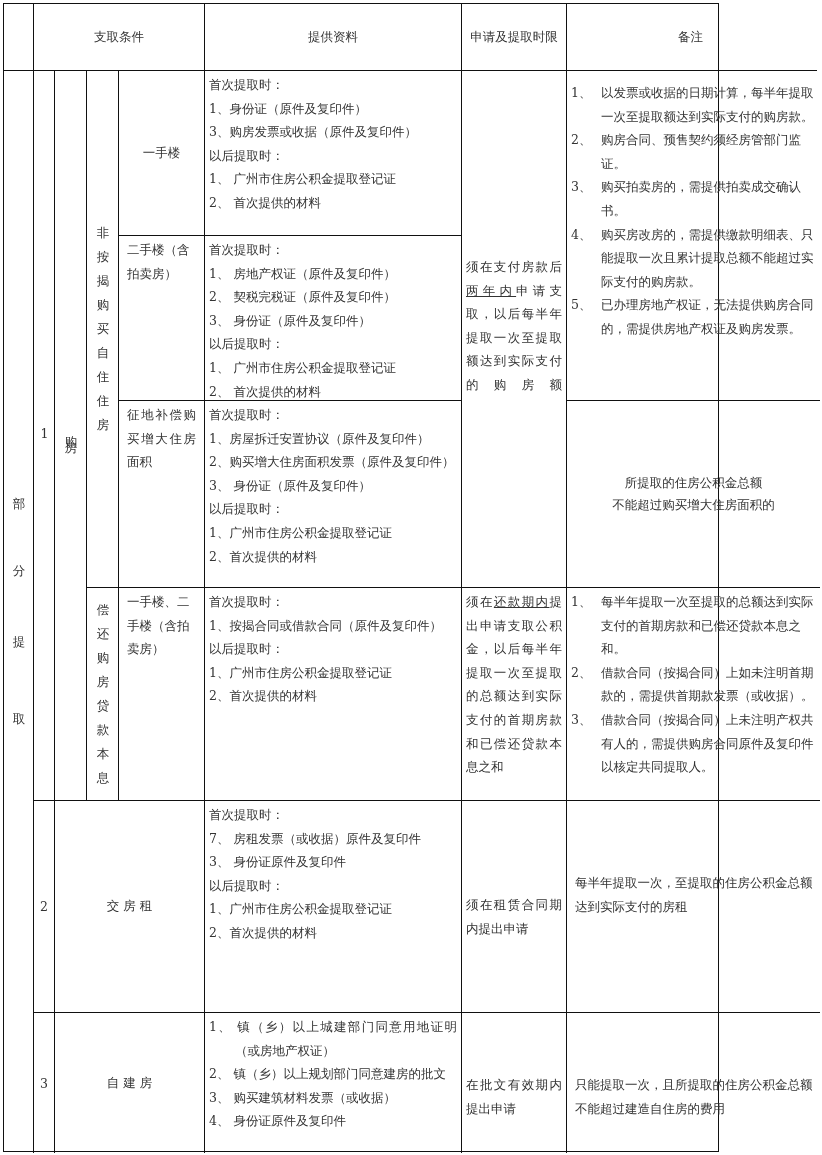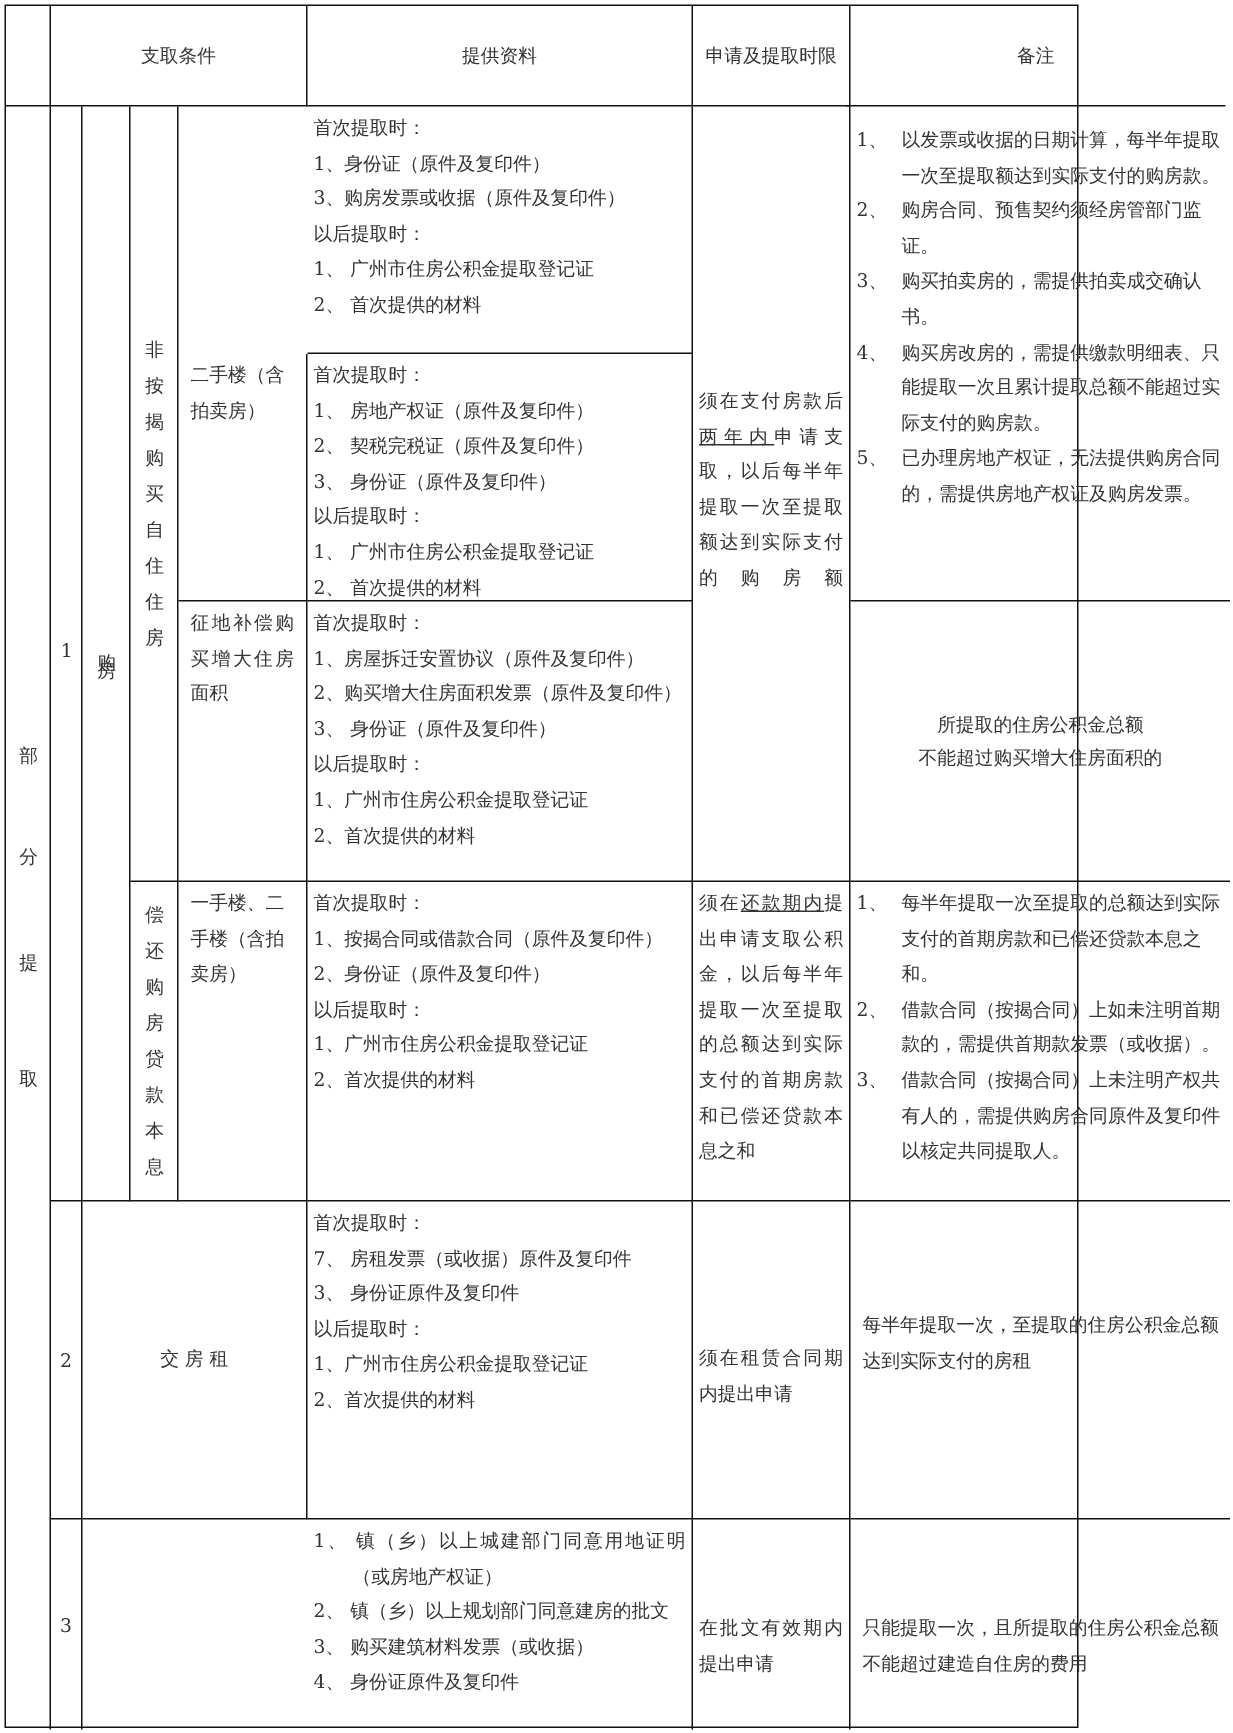--- a/index.html
+++ b/index.html
@@ -54,20 +54,21 @@
       <span>揭</span>
       <span>购</span>
       <span>买</span>
       <span>自</span>
       <span>住</span>
       <span>住</span>
       <span>房</span>
     </div>
   </div>
 
+  <div class="c center" style="left:115px;top:67px;width:86px;height:165px;">一手楼</div>
   <div class="c top" style="left:201px;top:67px;width:257px;height:165px;">
     <div class="line">首次提取时：</div>
     <div class="line">1、身份证（原件及复印件）</div>
     <div class="line">3、购房发票或收据（原件及复印件）</div>
     <div class="line">以后提取时：</div>
     <div class="line">1、 广州市住房公积金提取登记证</div>
     <div class="line">2、 首次提供的材料</div>
   </div>
 
   <div class="c top" style="left:115px;top:232px;width:86px;height:165px;padding:2px 8px;">二手楼（含拍卖房）</div>
@@ -121,21 +122,20 @@
       <span>贷</span>
       <span>款</span>
       <span>本</span>
       <span>息</span>
     </div>
   </div>
   <div class="c top" style="left:115px;top:584px;width:86px;height:213px;padding:2px 8px;">一手楼、二手楼（含拍卖房）</div>
   <div class="c top" style="left:201px;top:584px;width:257px;height:213px;">
     <div class="line">首次提取时：</div>
     <div class="line">1、按揭合同或借款合同（原件及复印件）</div>
-    <div class="line">2、身份证（原件及复印件）</div>
     <div class="line">以后提取时：</div>
     <div class="line">1、广州市住房公积金提取登记证</div>
     <div class="line">2、首次提供的材料</div>
   </div>
   <div class="c top jst" style="left:458px;top:584px;width:105px;height:213px;text-align-last:left;">
     <span>须在</span><span class="u">还款期内</span><span>提出申请支取公积金，以后每半年提取一次至提取的总额达到实际支付的首期房款和已偿还贷款本息之和</span>
   </div>
   <div class="c noR top" style="left:563px;top:584px;width:253px;height:213px;padding:2px 6px 0 0;">
     <ol class="notes">
       <li><span class="n">1、</span><span>每半年提取一次至提取的总额达到实际支付的首期房款和已偿还贷款本息之和。</span></li>
@@ -151,20 +151,21 @@
     <div class="line">7、 房租发票（或收据）原件及复印件</div>
     <div class="line">3、 身份证原件及复印件</div>
     <div class="line">以后提取时：</div>
     <div class="line">1、广州市住房公积金提取登记证</div>
     <div class="line">2、首次提供的材料</div>
   </div>
   <div class="c jst" style="left:458px;top:797px;width:105px;height:212px;padding:92px 4px 0;line-height:23.6px;text-align-last:left;">须在租赁合同期内提出申请</div>
   <div class="c noR" style="left:563px;top:797px;width:253px;height:212px;padding:70px 6px 0 8px;line-height:23.6px;">每半年提取一次，至提取的住房公积金总额达到实际支付的房租</div>
 
   <div class="c center noB" style="left:30px;top:1009px;width:21px;height:140px;">3</div>
+  <div class="c center noB" style="left:51px;top:1009px;width:150px;height:140px;white-space:pre;">自 建 房</div>
   <div class="c top noB" style="left:201px;top:1009px;width:257px;height:140px;">
     <div class="ind2 jst" style="text-align-last:left;">1、 镇（乡）以上城建部门同意用地证明（或房地产权证）</div>
     <div class="ind2 jst" style="text-align-last:left;">2、 镇（乡）以上规划部门同意建房的批文</div>
     <div class="line">3、 购买建筑材料发票（或收据）</div>
     <div class="line">4、 身份证原件及复印件</div>
   </div>
   <div class="c noB jst" style="left:458px;top:1009px;width:105px;height:140px;padding:60px 4px 0;line-height:23.6px;text-align-last:left;">在批文有效期内提出申请</div>
   <div class="c noR noB" style="left:563px;top:1009px;width:253px;height:140px;padding:60px 6px 0 8px;line-height:23.6px;">只能提取一次，且所提取的住房公积金总额不能超过建造自住房的费用</div>
 
 </div>

